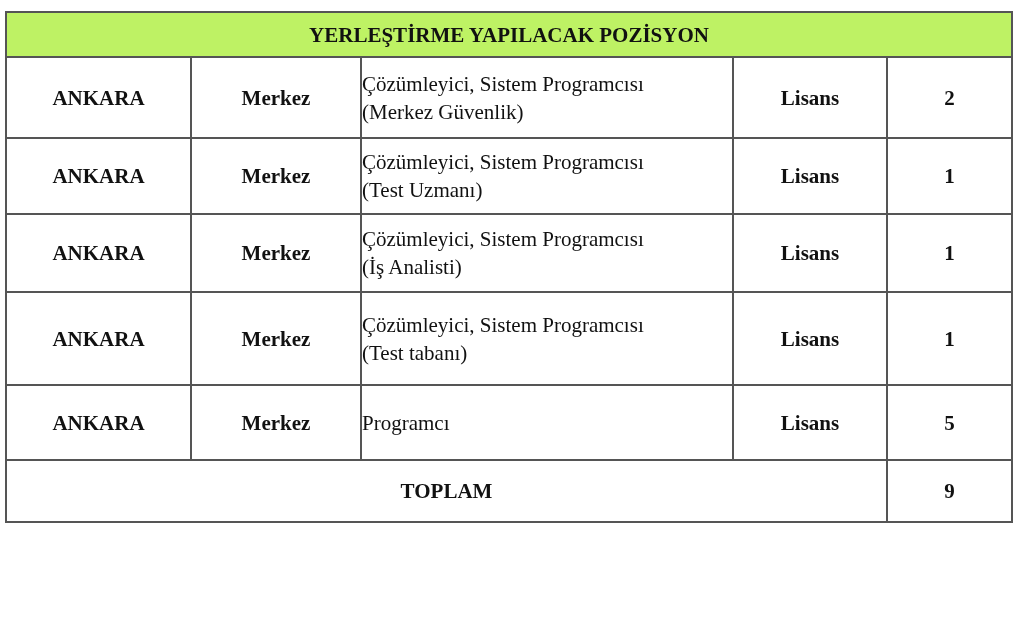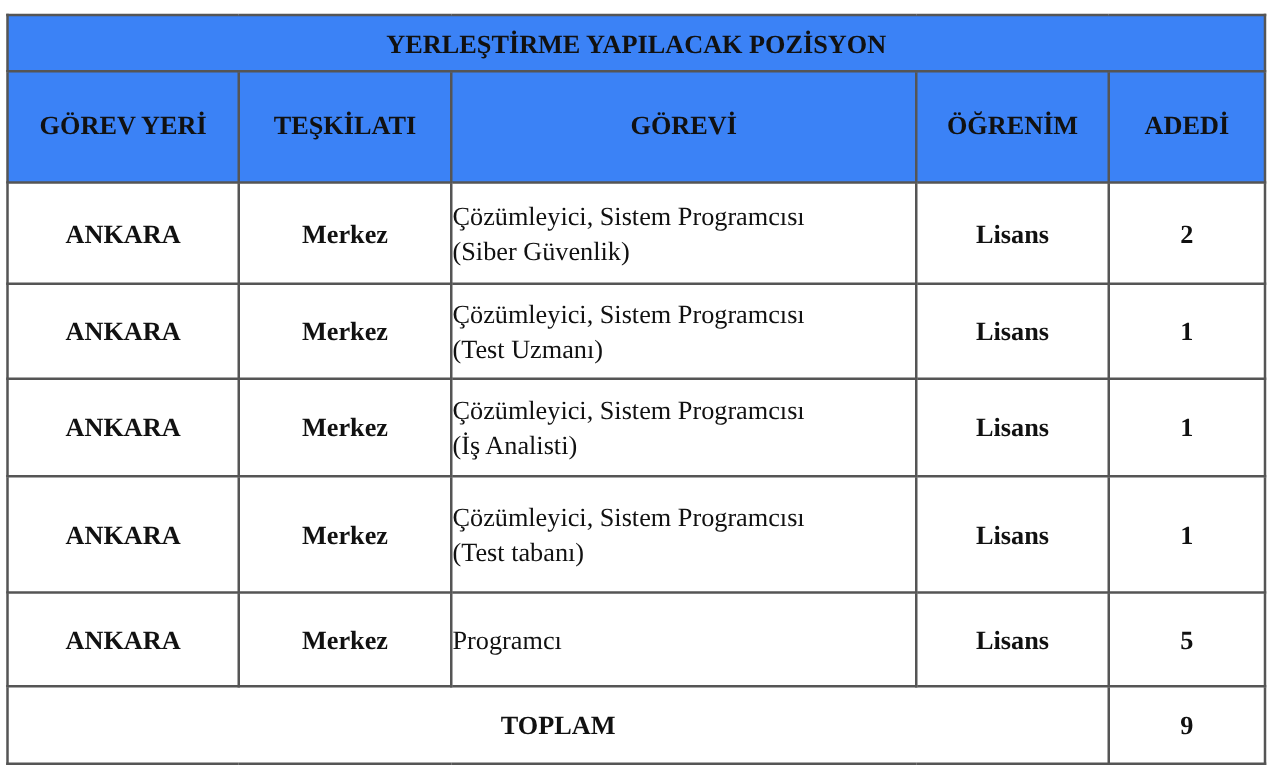--- a/index.html
+++ b/index.html
@@ -22,21 +22,21 @@
       border-collapse: collapse;
       table-layout: fixed;
     }
     table.positions td, table.positions th {
       border: 2px solid #555555;
       padding: 0;
       font-size: 21px;
       line-height: 28px;
     }
     .hdr {
-      background: #3b82f6;
+      background: #bef264;
       font-weight: bold;
       font-size: 20px;
     }
     .title-row th { height: 43px; }
     .col-row th { height: 87px; padding-bottom: 0; }
     .col-row th span { position: relative; top: -2px; }
     td.center { text-align: center; font-weight: bold; }
     td.task { padding-left: 12px; border-radius: 12px; }
     .r1 td { height: 79px; }
     .r2 td { height: 74px; }
@@ -54,35 +54,28 @@
     <col style="width:185px">
     <col style="width:170px">
     <col style="width:372px">
     <col style="width:154px">
     <col style="width:125px">
   </colgroup>
   <thead>
     <tr class="title-row">
       <th class="hdr" colspan="5">YERLEŞTİRME YAPILACAK POZİSYON</th>
     </tr>
-    <tr class="col-row">
-      <th class="hdr"><span>GÖREV YERİ</span></th>
-      <th class="hdr"><span>TEŞKİLATI</span></th>
-      <th class="hdr"><span>GÖREVİ</span></th>
-      <th class="hdr"><span>ÖĞRENİM</span></th>
-      <th class="hdr"><span>ADEDİ</span></th>
-    </tr>
   </thead>
   <tbody>
     <tr class="r1">
       <td class="center">ANKARA</td>
       <td class="center">Merkez</td>
       <td class="task">
         <span class="task-line">Çözümleyici, Sistem Programcısı</span>
-        <span class="task-line">(Siber Güvenlik)</span>
+        <span class="task-line">(Merkez Güvenlik)</span>
       </td>
       <td class="center">Lisans</td>
       <td class="center">2</td>
     </tr>
     <tr class="r2">
       <td class="center">ANKARA</td>
       <td class="center">Merkez</td>
       <td class="task">
         <span class="task-line">Çözümleyici, Sistem Programcısı</span>
         <span class="task-line">(Test Uzmanı)</span>

